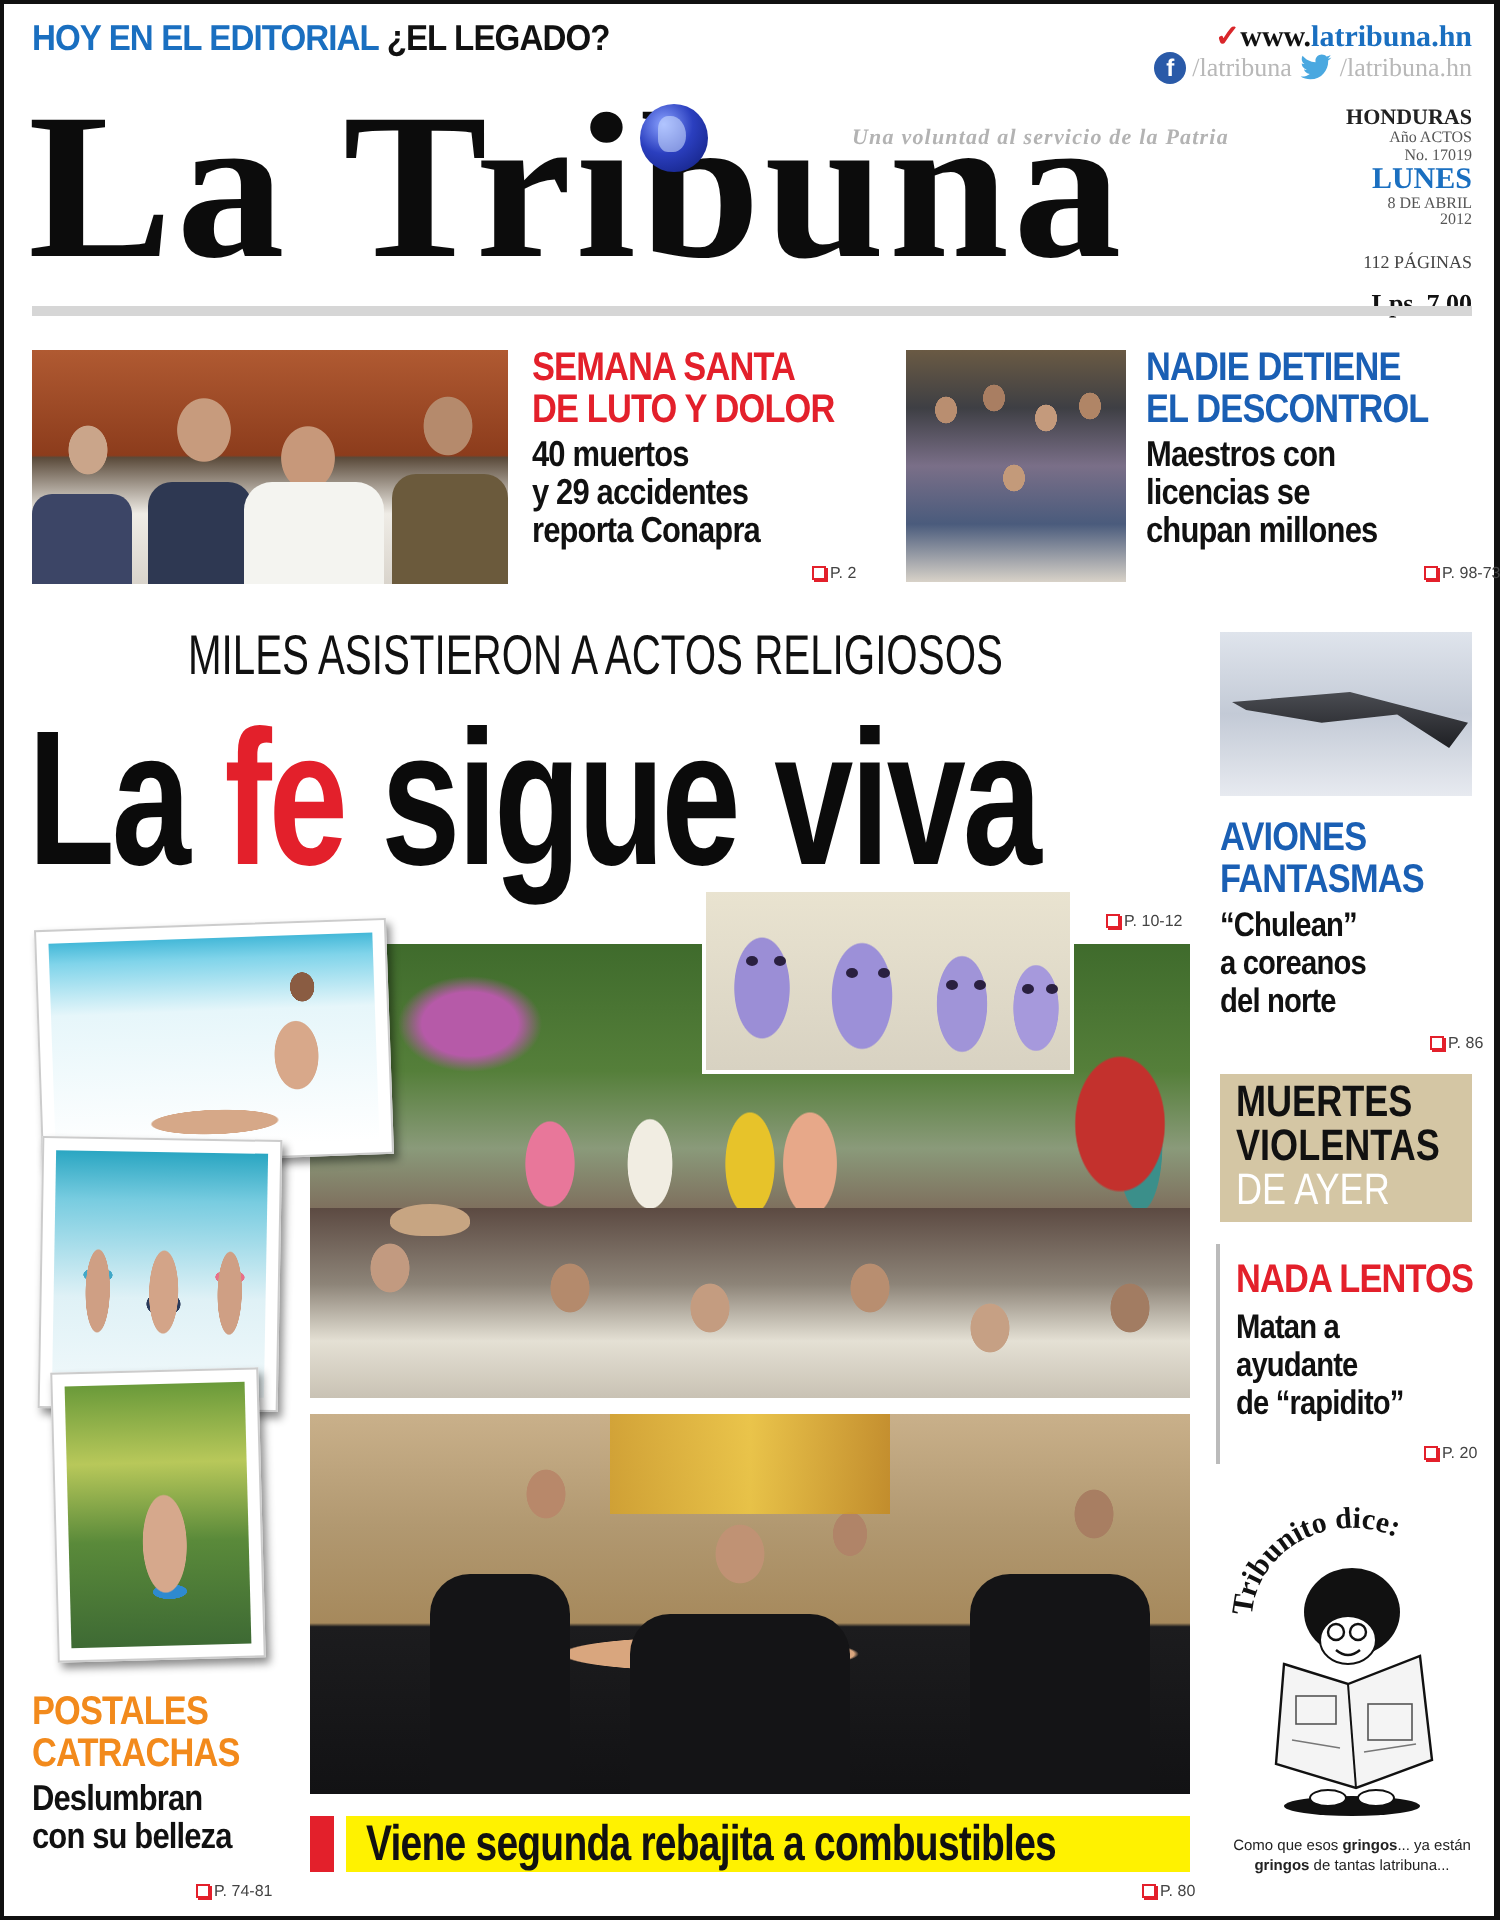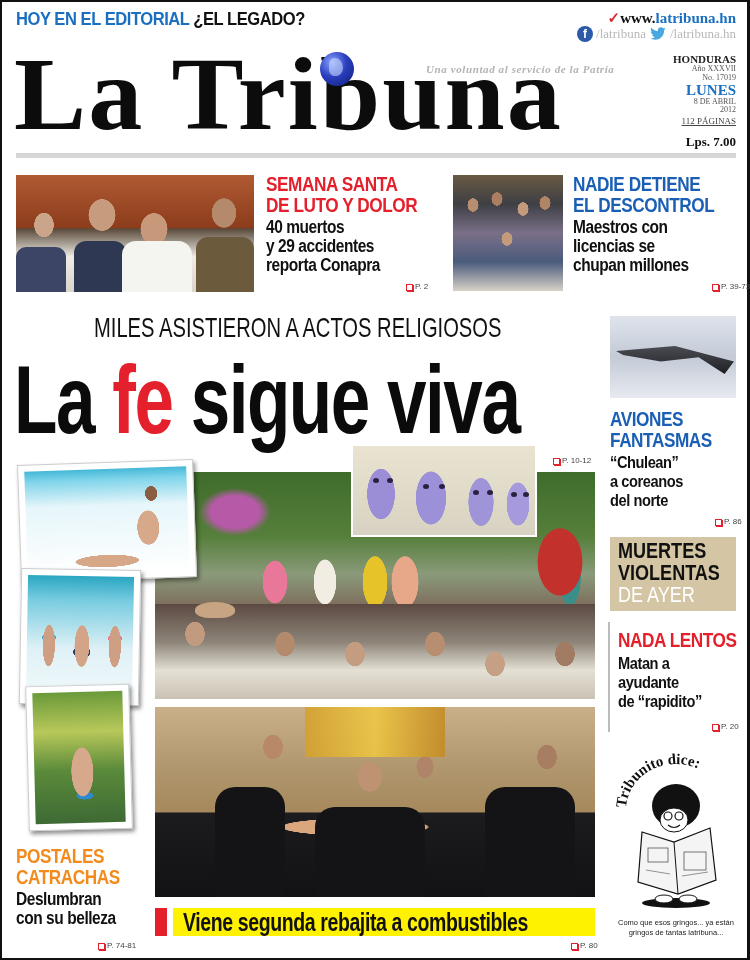--- a/index.html
+++ b/index.html
@@ -25,21 +25,21 @@
   .globe { left: 320px; top: 52px; width: 34px; height: 34px; border-radius: 50%;
     background: radial-gradient(circle at 35% 30%, #8aa2ff 0%, #2b3fbf 45%, #0f1c78 100%); }
   .globe::after { content:""; position:absolute; left:9px; top:6px; width:14px; height:18px; border-radius: 40% 60% 50% 40%; background: rgba(210,225,255,0.55); }
   .tagline { left: 426px; top: 63px; font-family: "Liberation Serif", serif; font-style: italic; font-weight: bold; font-size: 11px; color: #b3b3b3; letter-spacing: 0.6px; white-space: nowrap; text-align: center; }
   .mast-rule { left: 16px; top: 153px; width: 720px; height: 5px; background: #d6d6d6; }
 
   .meta { right: 14px; top: 53px; width: 90px; text-align: right; font-family: "Liberation Serif", serif; color: #333; line-height: 1.1; }
   .meta .country { font-weight: bold; font-size: 11px; color: #222; }
   .meta .small { font-size: 8px; color: #555; }
   .meta .day { font-weight: bold; font-size: 15px; color: #1a6fc0; line-height: 1; }
-  .meta .pages { font-size: 9px; color: #444; margin-top: 2px; text-decoration: underline; }
+  .meta .pages { font-size: 9px; color: #444; margin-top: 12px; }
   .meta .price { font-weight: bold; font-size: 13px; color: #111; margin-top: 8px; }
 
   
   .photo { overflow: hidden; }
   .photo-police { left: 16px; top: 175px; width: 238px; height: 117px;
     background:
       radial-gradient(ellipse 22px 26px at 86px 40px, #c79b7d 60%, transparent 62%),
       radial-gradient(ellipse 22px 26px at 138px 54px, #c7987a 60%, transparent 62%),
       radial-gradient(ellipse 20px 24px at 208px 38px, #b58a6c 60%, transparent 62%),
       radial-gradient(ellipse 16px 20px at 28px 50px, #caa58a 60%, transparent 62%),
@@ -50,21 +50,21 @@
   .photo-police .shirt4 { position:absolute; left:0; top:72px; width:50px; height:45px; background:#3c4566; border-radius: 10px 10px 0 0; }
 
   .head-red { color: #e3202b; font-family: "Liberation Sans", sans-serif; font-weight: bold; letter-spacing: -0.5px; }
   .head-blue { color: #1a5fb4; font-family: "Liberation Sans", sans-serif; font-weight: bold; letter-spacing: -0.5px; }
   .head-orange { color: #f28a1c; font-family: "Liberation Sans", sans-serif; font-weight: bold; letter-spacing: -0.5px; }
   .deck { color: #111; font-family: "Liberation Sans", sans-serif; font-weight: bold; letter-spacing: -0.5px; }
   .cond { transform: scaleX(0.86); transform-origin: left top; white-space: nowrap; }
 
   .story1-head { left: 266px; top: 174px; font-size: 20px; line-height: 21px; }
   .story1-deck { left: 266px; top: 218px; font-size: 18px; line-height: 19px; }
-  .pref { font-family: "Liberation Sans", sans-serif; font-size: 8px; color: #444; white-space: nowrap; display:flex; align-items:flex-end; gap:2px; }
+  .pref { font-family: "Liberation Sans", sans-serif; font-size: 8px; color: #444; white-space: nowrap; display:flex; align-items:center; gap:2px; }
   .pref .box { display:inline-block; width:7px; height:7px; border:1.5px solid #e3202b; background:#fff; box-shadow: 1px 1px 0 #e3202b; }
   .story1-ref { left: 406px; top: 282px; }
 
   .photo-teachers { left: 453px; top: 175px; width: 110px; height: 116px;
     background:
       radial-gradient(ellipse 9px 11px at 20px 30px, #b98e70 60%, transparent 62%),
       radial-gradient(ellipse 9px 11px at 44px 24px, #a97e62 60%, transparent 62%),
       radial-gradient(ellipse 9px 11px at 70px 34px, #c49a7c 60%, transparent 62%),
       radial-gradient(ellipse 9px 11px at 92px 28px, #b08566 60%, transparent 62%),
       radial-gradient(ellipse 9px 11px at 54px 64px, #c39a7a 60%, transparent 62%),
@@ -168,21 +168,21 @@
   .muertes-text { font-family: "Liberation Sans", sans-serif; font-weight: bold; font-size: 22px; line-height: 22px; color: #111; transform: scaleX(0.82); transform-origin: left top; white-space: nowrap; }
   .muertes-sub { font-family: "Liberation Sans", sans-serif; font-size: 22px; line-height: 22px; color: #fff; transform: scaleX(0.82); transform-origin: left top; white-space: nowrap; }
 
   .nada-rule { left: 608px; top: 622px; width: 2px; height: 110px; background: #bbb; }
   .nada-head { left: 618px; top: 630px; font-size: 20px; line-height: 21px; }
   .nada-deck { left: 618px; top: 654px; font-size: 17px; line-height: 19px; }
   .nada-ref { left: 712px; top: 722px; }
 
   .tribunito { left: 612px; top: 748px; width: 126px; height: 160px; }
   .tribunito-caption { left: 612px; top: 918px; width: 128px; text-align: center; font-family: "Liberation Sans", sans-serif; font-size: 7.5px; line-height: 10px; color: #222; }
-  .tribunito-caption b { font-weight: normal; }
+  .tribunito-caption b { font-weight: bold; }
 </style>
 </head>
 <body>
 
 <div class="frame"></div>
 
 <div class="abs promo">
   <span class="blue">HOY EN </span><span class="blue">EL EDITORIAL</span>
   <span class="black">¿EL LEGADO?</span>
 </div>
@@ -197,21 +197,21 @@
       <path d="M23 2.5c-.8.4-1.7.6-2.6.7.9-.6 1.6-1.4 2-2.5-.9.5-1.9.9-2.9 1.1C18.6.9 17.4.4 16.1.4c-2.5 0-4.5 2-4.5 4.5 0 .4 0 .7.1 1C7.9 5.7 4.6 3.9 2.4 1.2c-.4.7-.6 1.4-.6 2.3 0 1.6.8 2.9 2 3.7-.7 0-1.4-.2-2-.6 0 2.2 1.6 4 3.6 4.4-.4.1-.8.2-1.2.2-.3 0-.6 0-.8-.1.6 1.8 2.2 3.1 4.2 3.1-1.5 1.2-3.5 1.9-5.6 1.9H1c2 1.3 4.4 2 6.9 2 8.3 0 12.8-6.9 12.8-12.8v-.6c.9-.6 1.6-1.4 2.3-2.2z" fill="#4aa8e0"></path>
     </svg>
   <span>/latribuna.hn</span>
 </div>
 
 <div class="abs masthead">La Tribuna</div>
 <div class="abs globe"></div>
 <div class="abs tagline">Una voluntad al servicio de la Patria</div>
 <div class="abs meta">
   <div class="country">HONDURAS</div>
-  <div class="small">Año XXXVII</div>
+  <div class="small">Año ACTOS</div>
   <div class="small">No. 17019</div>
   <div class="day">LUNES</div>
   <div class="small">8 DE ABRIL</div>
   <div class="small">2012</div>
   <div class="pages">112 PÁGINAS</div>
   <div class="price">Lps. 7.00</div>
 </div>
 <div class="abs mast-rule"></div>
 
 <div class="abs photo photo-police">
@@ -239,21 +239,21 @@
   <div>NADIE DETIENE</div>
   <div>EL DESCONTROL</div>
 </div>
 <div class="abs deck cond story2-deck">
   <div>Maestros con</div>
   <div>licencias se</div>
   <div>chupan millones</div>
 </div>
 <div class="abs pref story2-ref">
   <span class="box"></span>
-    <span>P. 39-73</span>
+    <span>P. 98-73</span>
 </div>
 
 <div class="abs kicker">MILES ASISTIERON A ACTOS RELIGIOSOS</div>
 <div class="abs main-head">
   <span>La </span><span class="red">fe</span><span> sigue viva</span>
 </div>
 
 <div class="abs photo photo-procession">
   <div class="crowd"></div>
   <div class="sombrero"></div>

